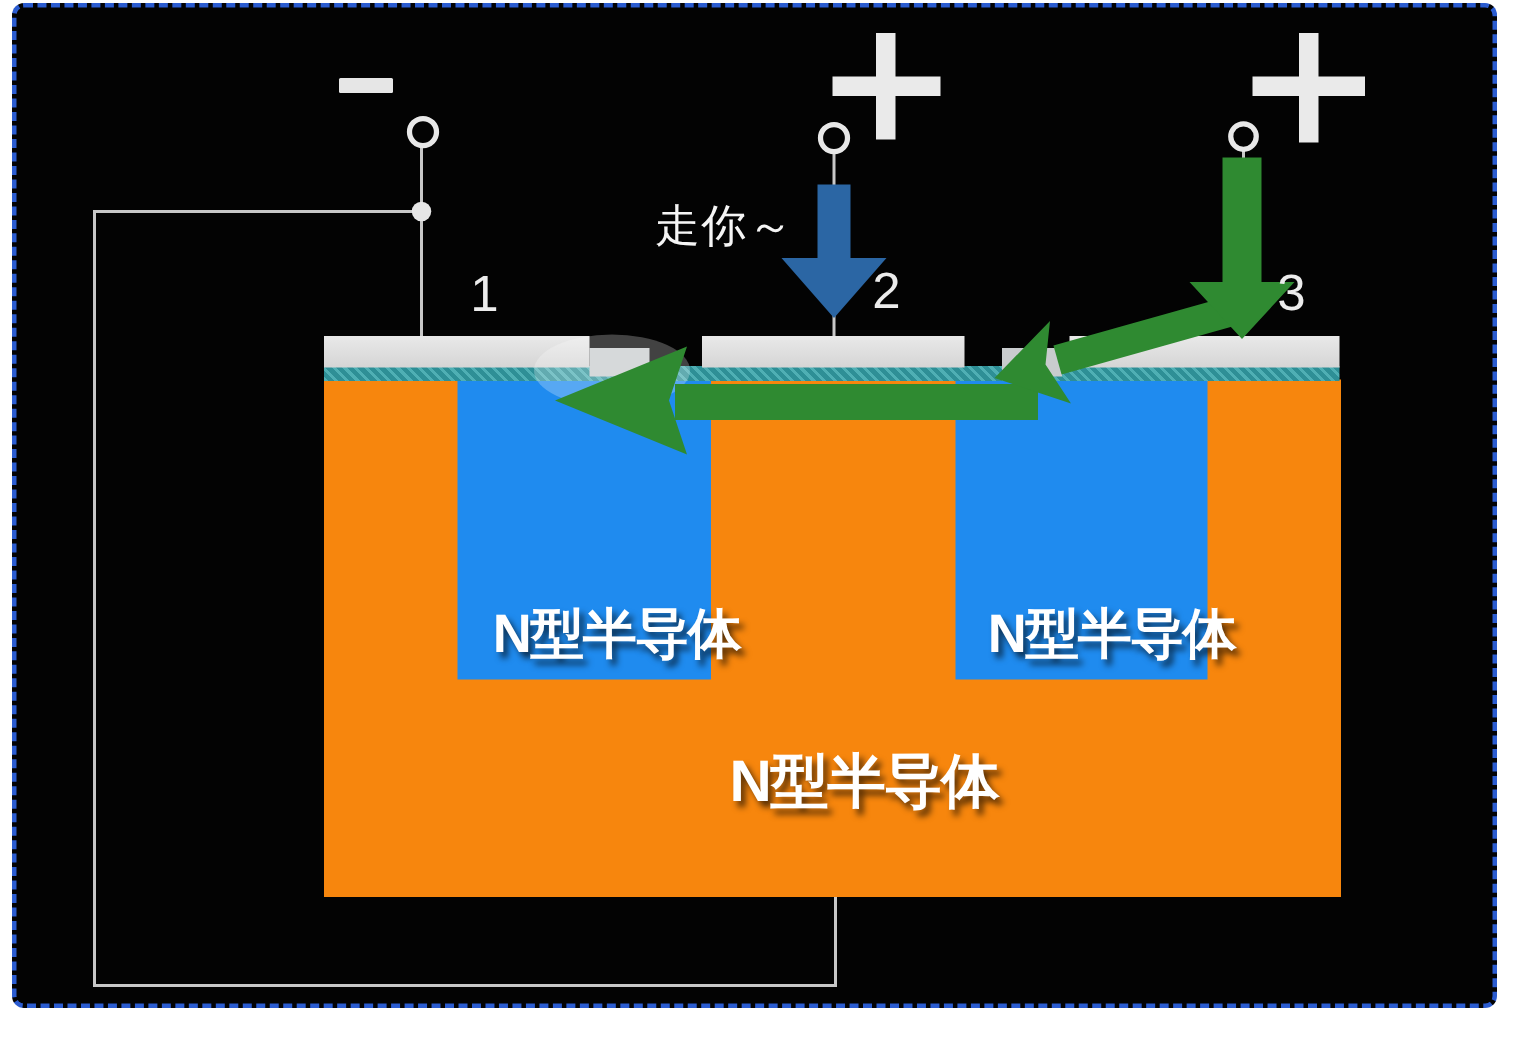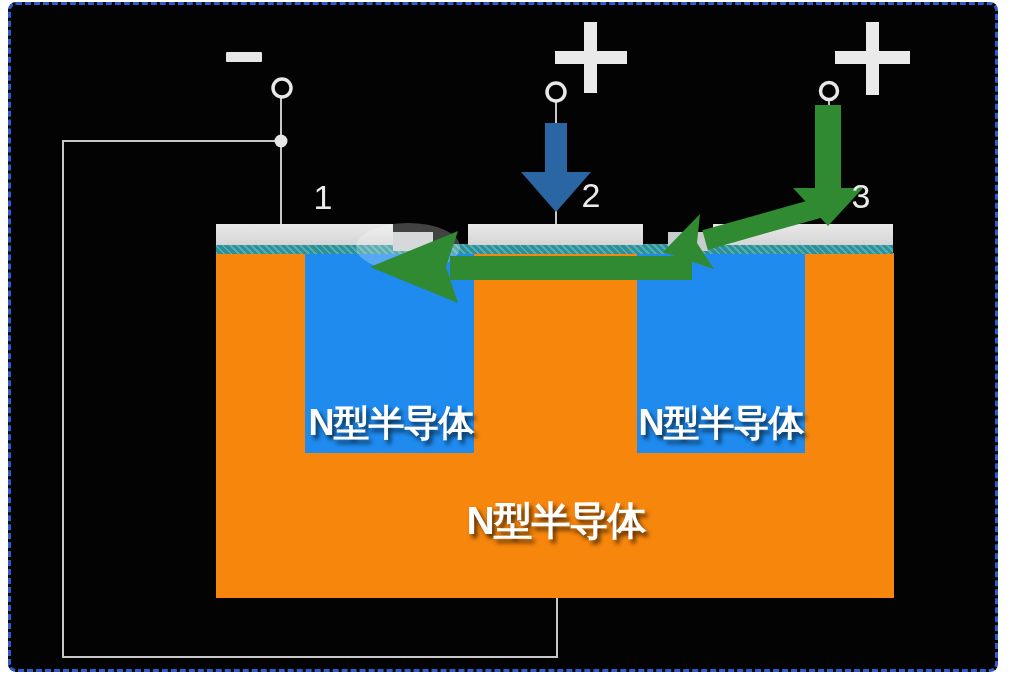--- a/index.html
+++ b/index.html
@@ -48,21 +48,21 @@
   .plus .ph{left:0;top:29px;width:100%;height:13px;}
   .plus .pv{left:29px;top:0;width:13px;height:100%;}
   .plus3 .pv{left:31px;}
 
   
   .txt{position:absolute;z-index:3;color:var(--text,#F5F5F5);white-space:nowrap;
        transform:translate(-50%,-50%);}
   .digit{font-size:34px;font-weight:400;color:#ECECEC;}
   .annot{font-size:30px;letter-spacing:1px;}
   .rlabel{font-weight:bold;color:#fff;letter-spacing:-1px;
-          text-shadow:3px 4px 4px rgba(0,0,0,.65);}
+          text-shadow:3px 4px 4px rgba(0,0,0,.65);margin-left:20px;}
   .nlab{font-size:36px;}
   .plab{font-size:39px;}
 </style>
 </head>
 <body>
 
 <div id="stage">
 
   <div class="canvas"></div>
 
@@ -106,20 +106,21 @@
   <div class="icon minus"></div>
   <div class="icon plus plus2">
       <i class="ph"></i>
       <i class="pv"></i>
     </div>
   <div class="icon plus plus3">
       <i class="ph"></i>
       <i class="pv"></i>
     </div>
 
+  <div class="txt annot" style="left:483px;top:151px;">走你～</div>
 
   <div class="txt digit" style="left:323px;top:197px;">1</div>
   <div class="txt digit" style="left:591px;top:195px;">2</div>
   <div class="txt digit" style="left:861px;top:196px;">3</div>
 
   <div class="txt rlabel nlab" style="left:391px;top:423px;">N型半导体</div>
   <div class="txt rlabel nlab" style="left:721px;top:423px;">N型半导体</div>
   <div class="txt rlabel plab" style="left:556px;top:521px;">N型半导体</div>
 
 </div>

